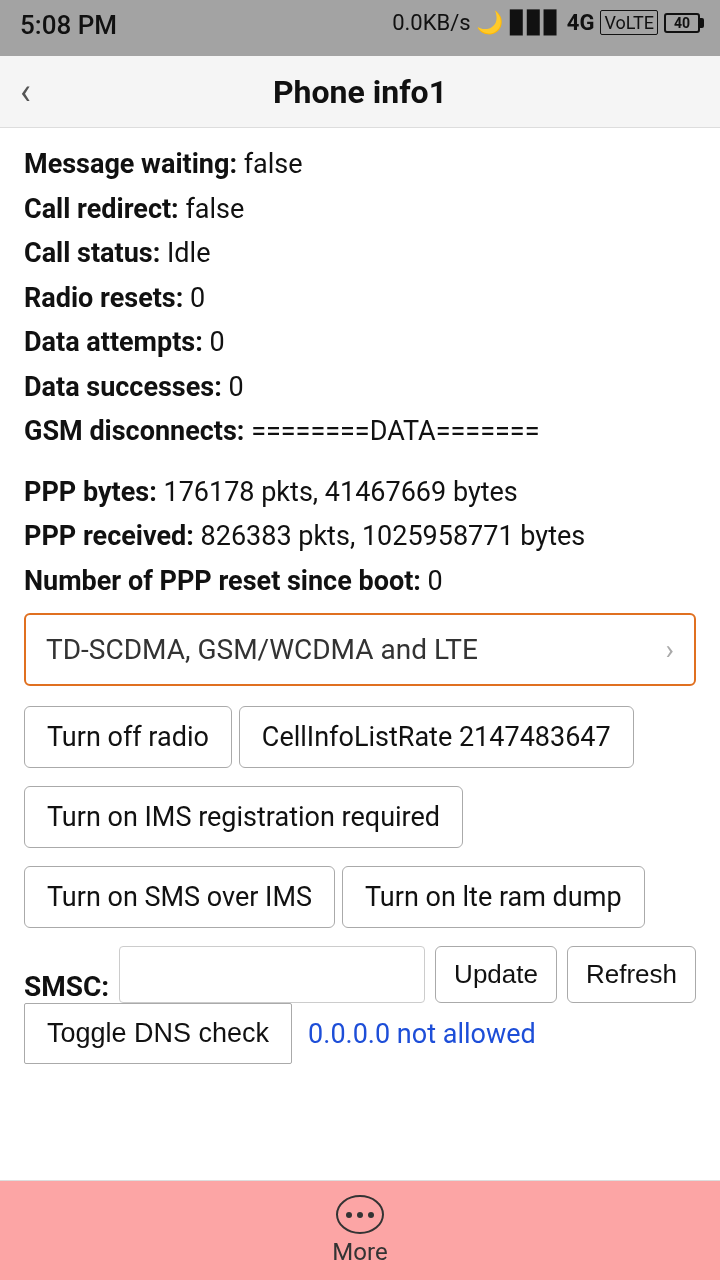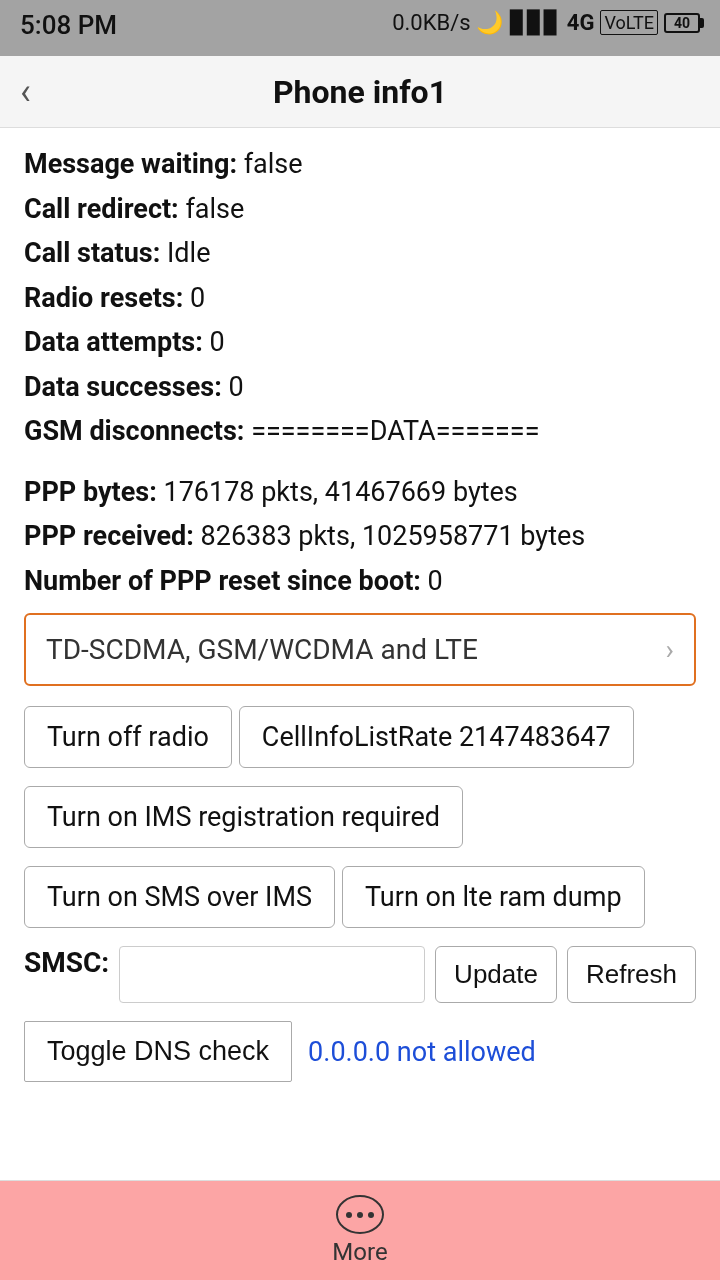--- a/index.html
+++ b/index.html
@@ -133,23 +133,22 @@
       font-size: 27px;
       color: #111;
       background: #fff;
       cursor: pointer;
       margin-bottom: 18px;
     }
 
     
     .smsc-row {
       display: flex;
-      align-items: flex-start;
+      align-items: flex-end;
       gap: 10px;
-      margin-bottom: 18px;
     }
     .smsc-label {
       font-size: 28px;
       font-weight: bold;
       white-space: nowrap;
       color: #111;
     }
     .smsc-input {
       flex: 1;
       border: 1px solid #ccc;

